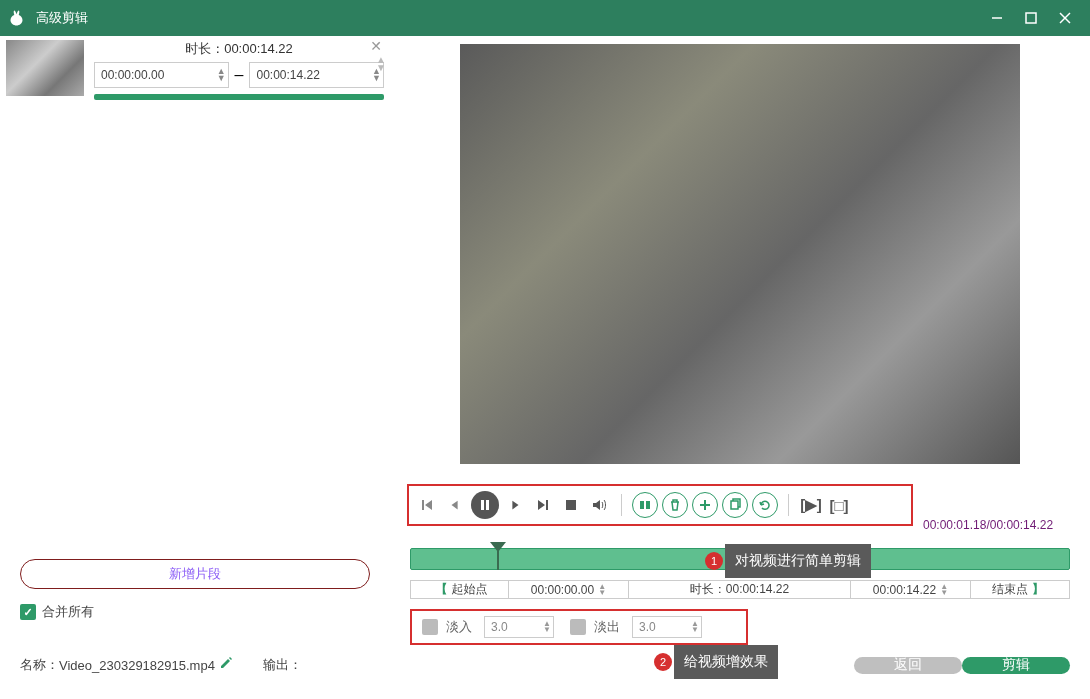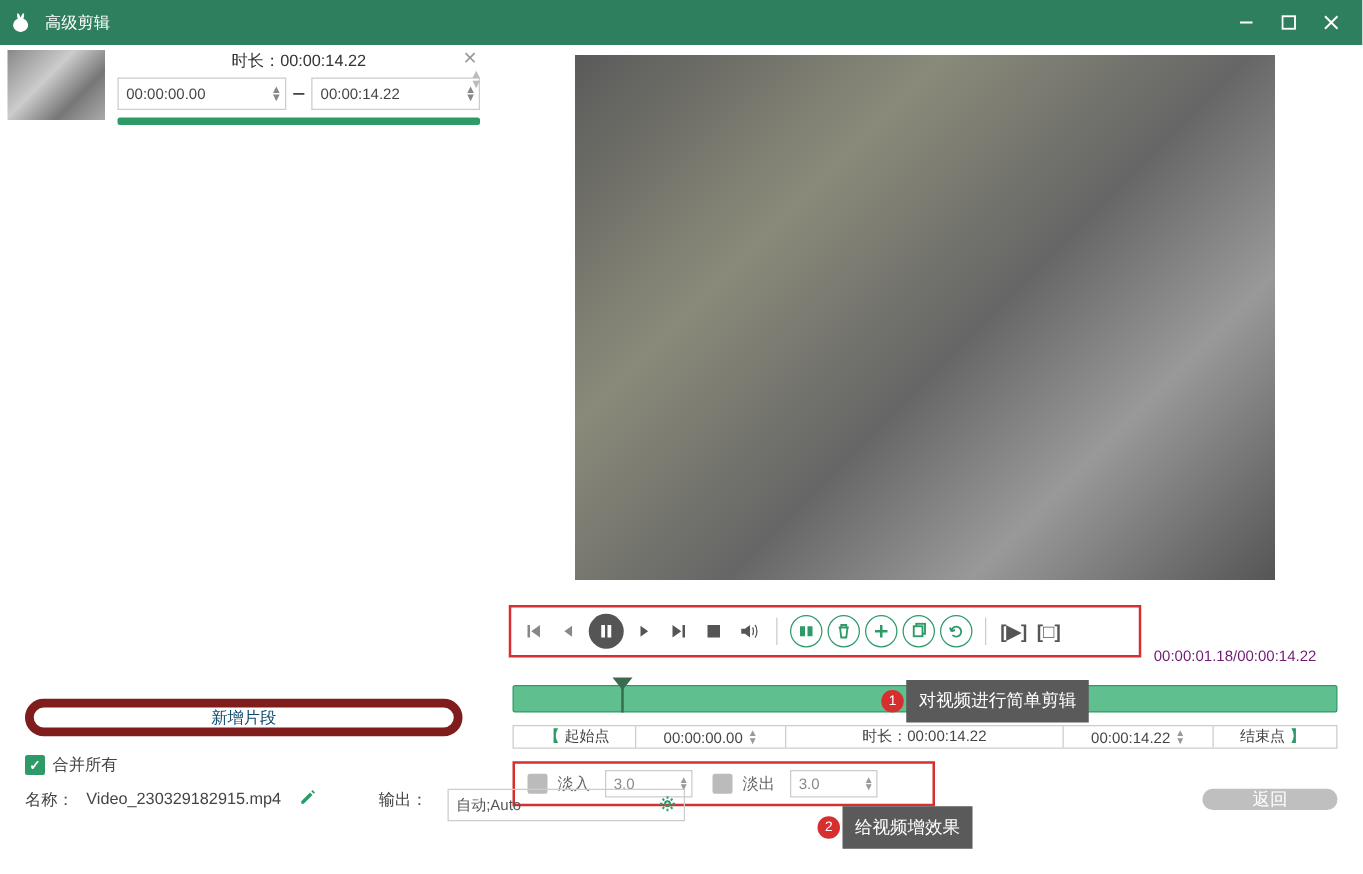--- a/index.html
+++ b/index.html
@@ -22,21 +22,21 @@
 .time-box { flex: 1; display: flex; align-items: center; border: 1px solid #ccc; height: 26px; padding: 0 2px 0 6px; font-size: 12px; color: #444; }
 .time-box .val { flex: 1; }
 .spinners { display: flex; flex-direction: column; line-height: 7px; color: #888; font-size: 9px; }
 .range-bar { height: 6px; background: #2e9a68; margin: 6px 0 0 0; border-radius: 2px; }
 .seg-close { position: absolute; right: 8px; top: 2px; color: #999; cursor: pointer; font-size: 14px; }
 .seg-arrows { position:absolute; right:4px; top:20px; display:flex; flex-direction:column; color:#bbb; font-size:10px; line-height:8px;}
 .seg-label { font-size: 12px; color: #555; padding: 6px 10px; }
 
 .left-spacer { flex: 1; }
 .left-buttons { display: flex; gap: 20px; justify-content: center; padding: 10px 20px 14px 20px; }
-.pill-btn { flex:1; height: 30px; border: 7px solid #7f1d1d; border-radius: 15px; background: #fff; color: #0c4a6e; font-size: 13px; cursor: pointer; display:flex;align-items:center;justify-content:center; }
+.pill-btn { flex:1; height: 30px; border: 1px solid #7f1d1d; border-radius: 15px; background: #fff; color: #8b5cf6; font-size: 13px; cursor: pointer; display:flex;align-items:center;justify-content:center; }
 .merge-row { display: flex; align-items: center; gap: 6px; padding: 0 20px 10px 20px; font-size: 13px; color: #444; }
 .chk { width: 16px; height: 16px; background: #2e9a68; border-radius: 2px; display:flex; align-items:center; justify-content:center; color:#fff; font-size:11px; font-weight:bold;}
 
 
 .right { flex: 1; display: flex; flex-direction: column; padding: 0 4px; }
 .preview-wrap { display:flex; justify-content:center; padding-top:8px;}
 .preview { width: 560px; height: 420px; background: linear-gradient(135deg,#5a5a5a,#8a8a7a 30%,#666 55%,#999 75%,#555); position:relative;}
 
 .toolbar-area { display:flex; align-items:center; margin-top:14px; }
 .redbox1 { border: 2px solid #d62f2f; height: 42px; margin-left: 13px; width: 506px; display:flex; align-items:center; padding:0 6px; gap:4px;}
@@ -62,21 +62,21 @@
 .sp-mini{display:flex;flex-direction:column;line-height:6px;font-size:8px;color:#999;margin-left:4px;}
 
 .redbox2 { border:2px solid #d62f2f; margin:10px 16px 0 16px; width:338px; height:36px; display:flex; align-items:center; padding:0 10px; gap:8px;}
 .graychk { width:16px;height:16px;background:#bbb;border-radius:2px;}
 .fade-lbl { font-size:13px; color:#666; margin-right:4px;}
 .fade-inp { width:70px; height:22px; border:1px solid #ccc; display:flex; align-items:center; padding:0 2px 0 6px; font-size:12px; color:#888;}
 
 .tooltip2 { position:absolute; display:flex; align-items:center; }
 
 
-.bottom { height:68px; display:flex; padding:0 20px; gap:10px; position:relative;}
+.bottom { height:68px; display:flex; align-items:center; padding:0 20px; position:relative;}
 .blabel { font-size:13px; color:#444;}
 .rename-icon{color:#2e9a68; cursor:pointer; margin-left:4px;}
 .output-sel { flex:0 0 190px; height:26px; border:1px solid #ccc; display:flex; align-items:center; padding:0 6px; font-size:12px; color:#555; margin-left:6px;}
 .output-sel .gear{margin-left:auto;color:#2e9a68;}
 .spacer{flex:1;}
 .bigbtn { width:108px; height:17px; border-radius:17px; border:none; font-size:14px; cursor:pointer; display:flex;align-items:center;justify-content:center;}
 .bigbtn.gray{ background:#bfbfbf; color:#fff;}
 .bigbtn.green{ background:#2e9a68; color:#fff;}
 </style>
 </head>
@@ -298,22 +298,16 @@
 </div>
 
 <div class="bottom">
   <span class="blabel">名称：</span>
   <span class="blabel">Video_230329182915.mp4</span>
   <span class="rename-icon"><svg width="14" height="14" viewBox="0 0 14 14">
         <path fill="#2e9a68" d="M2 10l7-7 2 2-7 7H2zM10 2l1-1 2 2-1 1z"></path>
       </svg></span>
   <span style="width:30px"></span>
   <span class="blabel">输出：</span>
-  <div class="output-sel">
-    <span>自动;Auto</span>
-    <span class="gear"><svg width="14" height="14" viewBox="0 0 14 14">
-          <circle cx="7" cy="7" r="2" fill="none" stroke="#2e9a68" stroke-width="1.5"></circle>
-          <path fill="none" stroke="#2e9a68" stroke-width="1.5" d="M7 1v2M7 11v2M1 7h2M11 7h2M3 3l1.4 1.4M9.6 9.6L11 11M11 3L9.6 4.4M4.4 9.6L3 11"></path>
-        </svg></span>
-  </div>
   <div class="spacer"></div>
   <div class="bigbtn gray">返回</div>
+  <div class="bigbtn green">剪辑</div>
 </div>
 
 </body></html>

